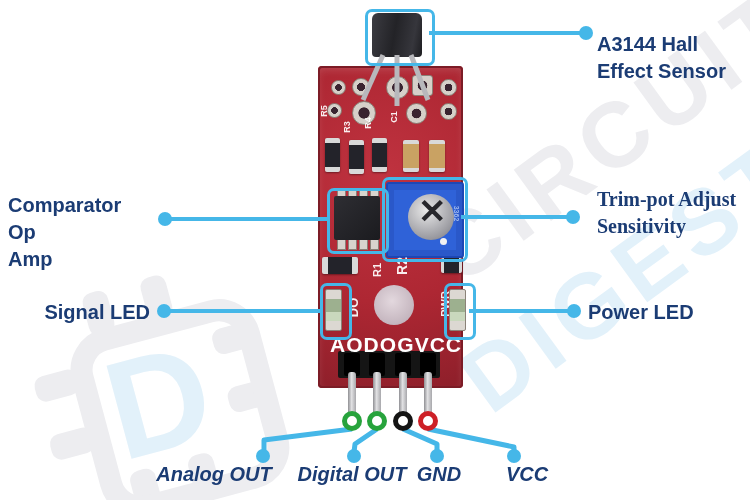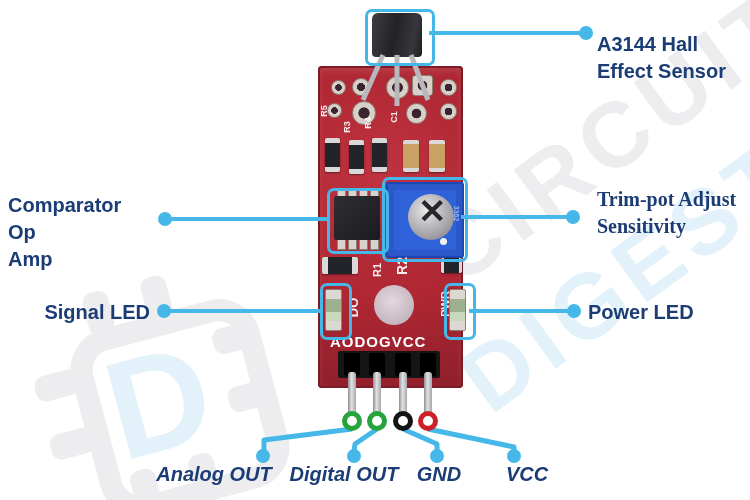--- a/index.html
+++ b/index.html
@@ -44,22 +44,22 @@
          background:radial-gradient(circle at 40% 35%, #e9e9e9, #9a9aa0 70%, #6d6d74);}
   .screw-x{position:absolute;left:423px;top:209px;width:16px;height:16px;z-index:5;color:#26262b;
            font-size:34px;line-height:16px;font-weight:bold;transform:translate(-5px,-6px) rotate(0deg);}
   .trim-dot{position:absolute;left:440px;top:238px;width:7px;height:7px;border-radius:50%;
             background:#f2f2f2;z-index:5;}
   .led{position:absolute;width:15px;height:40px;z-index:3;border-radius:2px;
        background:linear-gradient(#dcd8d2 0 22%,#9db08f 22% 55%,#c9d8bd 55% 78%,#dcd8d2 78% 100%);
        border:1px solid #8a8278;}
   .hole{left:374px;top:285px;width:40px;height:40px;border-radius:50%;z-index:3;
         background:radial-gradient(circle at 45% 40%, #e3d8de, #c5b6bf 70%, #ab9aa4);}
-  .bottom-silk{left:330px;top:333px;width:132px;z-index:4;display:flex;
-               color:#fff;font-weight:bold;font-size:15px;letter-spacing:1px;}
+  .bottom-silk{left:330px;top:333px;width:132px;z-index:4;display:flex;justify-content:space-between;
+               color:#fff;font-weight:bold;font-size:21px;letter-spacing:1px;}
   .header-block{left:338px;top:351px;width:102px;height:27px;background:#151515;z-index:3;border-radius:2px;}
   .header-nub{position:absolute;top:2px;width:16px;height:23px;background:#000;border-radius:2px;}
   .pin-metal{position:absolute;top:372px;width:8px;height:48px;z-index:3;border-radius:3px;
              background:linear-gradient(90deg,#8f8f93,#e2e2e4 45%,#a7a7ab);}
   .ring{position:absolute;top:411px;width:10px;height:10px;border-radius:50%;background:#fff;
         border:5px solid #000;z-index:5;}
   .ring.green{border-color:var(--ring-green);}
   .ring.black{border-color:var(--ring-black);}
   .ring.red{border-color:var(--ring-red);}
 
@@ -214,17 +214,17 @@
     <div>Amp</div>
   </div>
   <div class="lbl lbl-trim">
     <div>Trim-pot Adjust</div>
     <div>Sensitivity</div>
   </div>
   <div class="lbl lbl-signal">Signal LED</div>
   <div class="lbl lbl-power">Power LED</div>
 
   <div class="lbl-pin" style="left:214px;">Analog OUT</div>
-  <div class="lbl-pin" style="left:340px;padding-left:8px;">Digital OUT</div>
+  <div class="lbl-pin" style="left:348px;padding-left:8px;">Digital OUT</div>
   <div class="lbl-pin" style="left:439px;">GND</div>
   <div class="lbl-pin" style="left:527px;">VCC</div>
 
 </div>
 
 </body></html>

